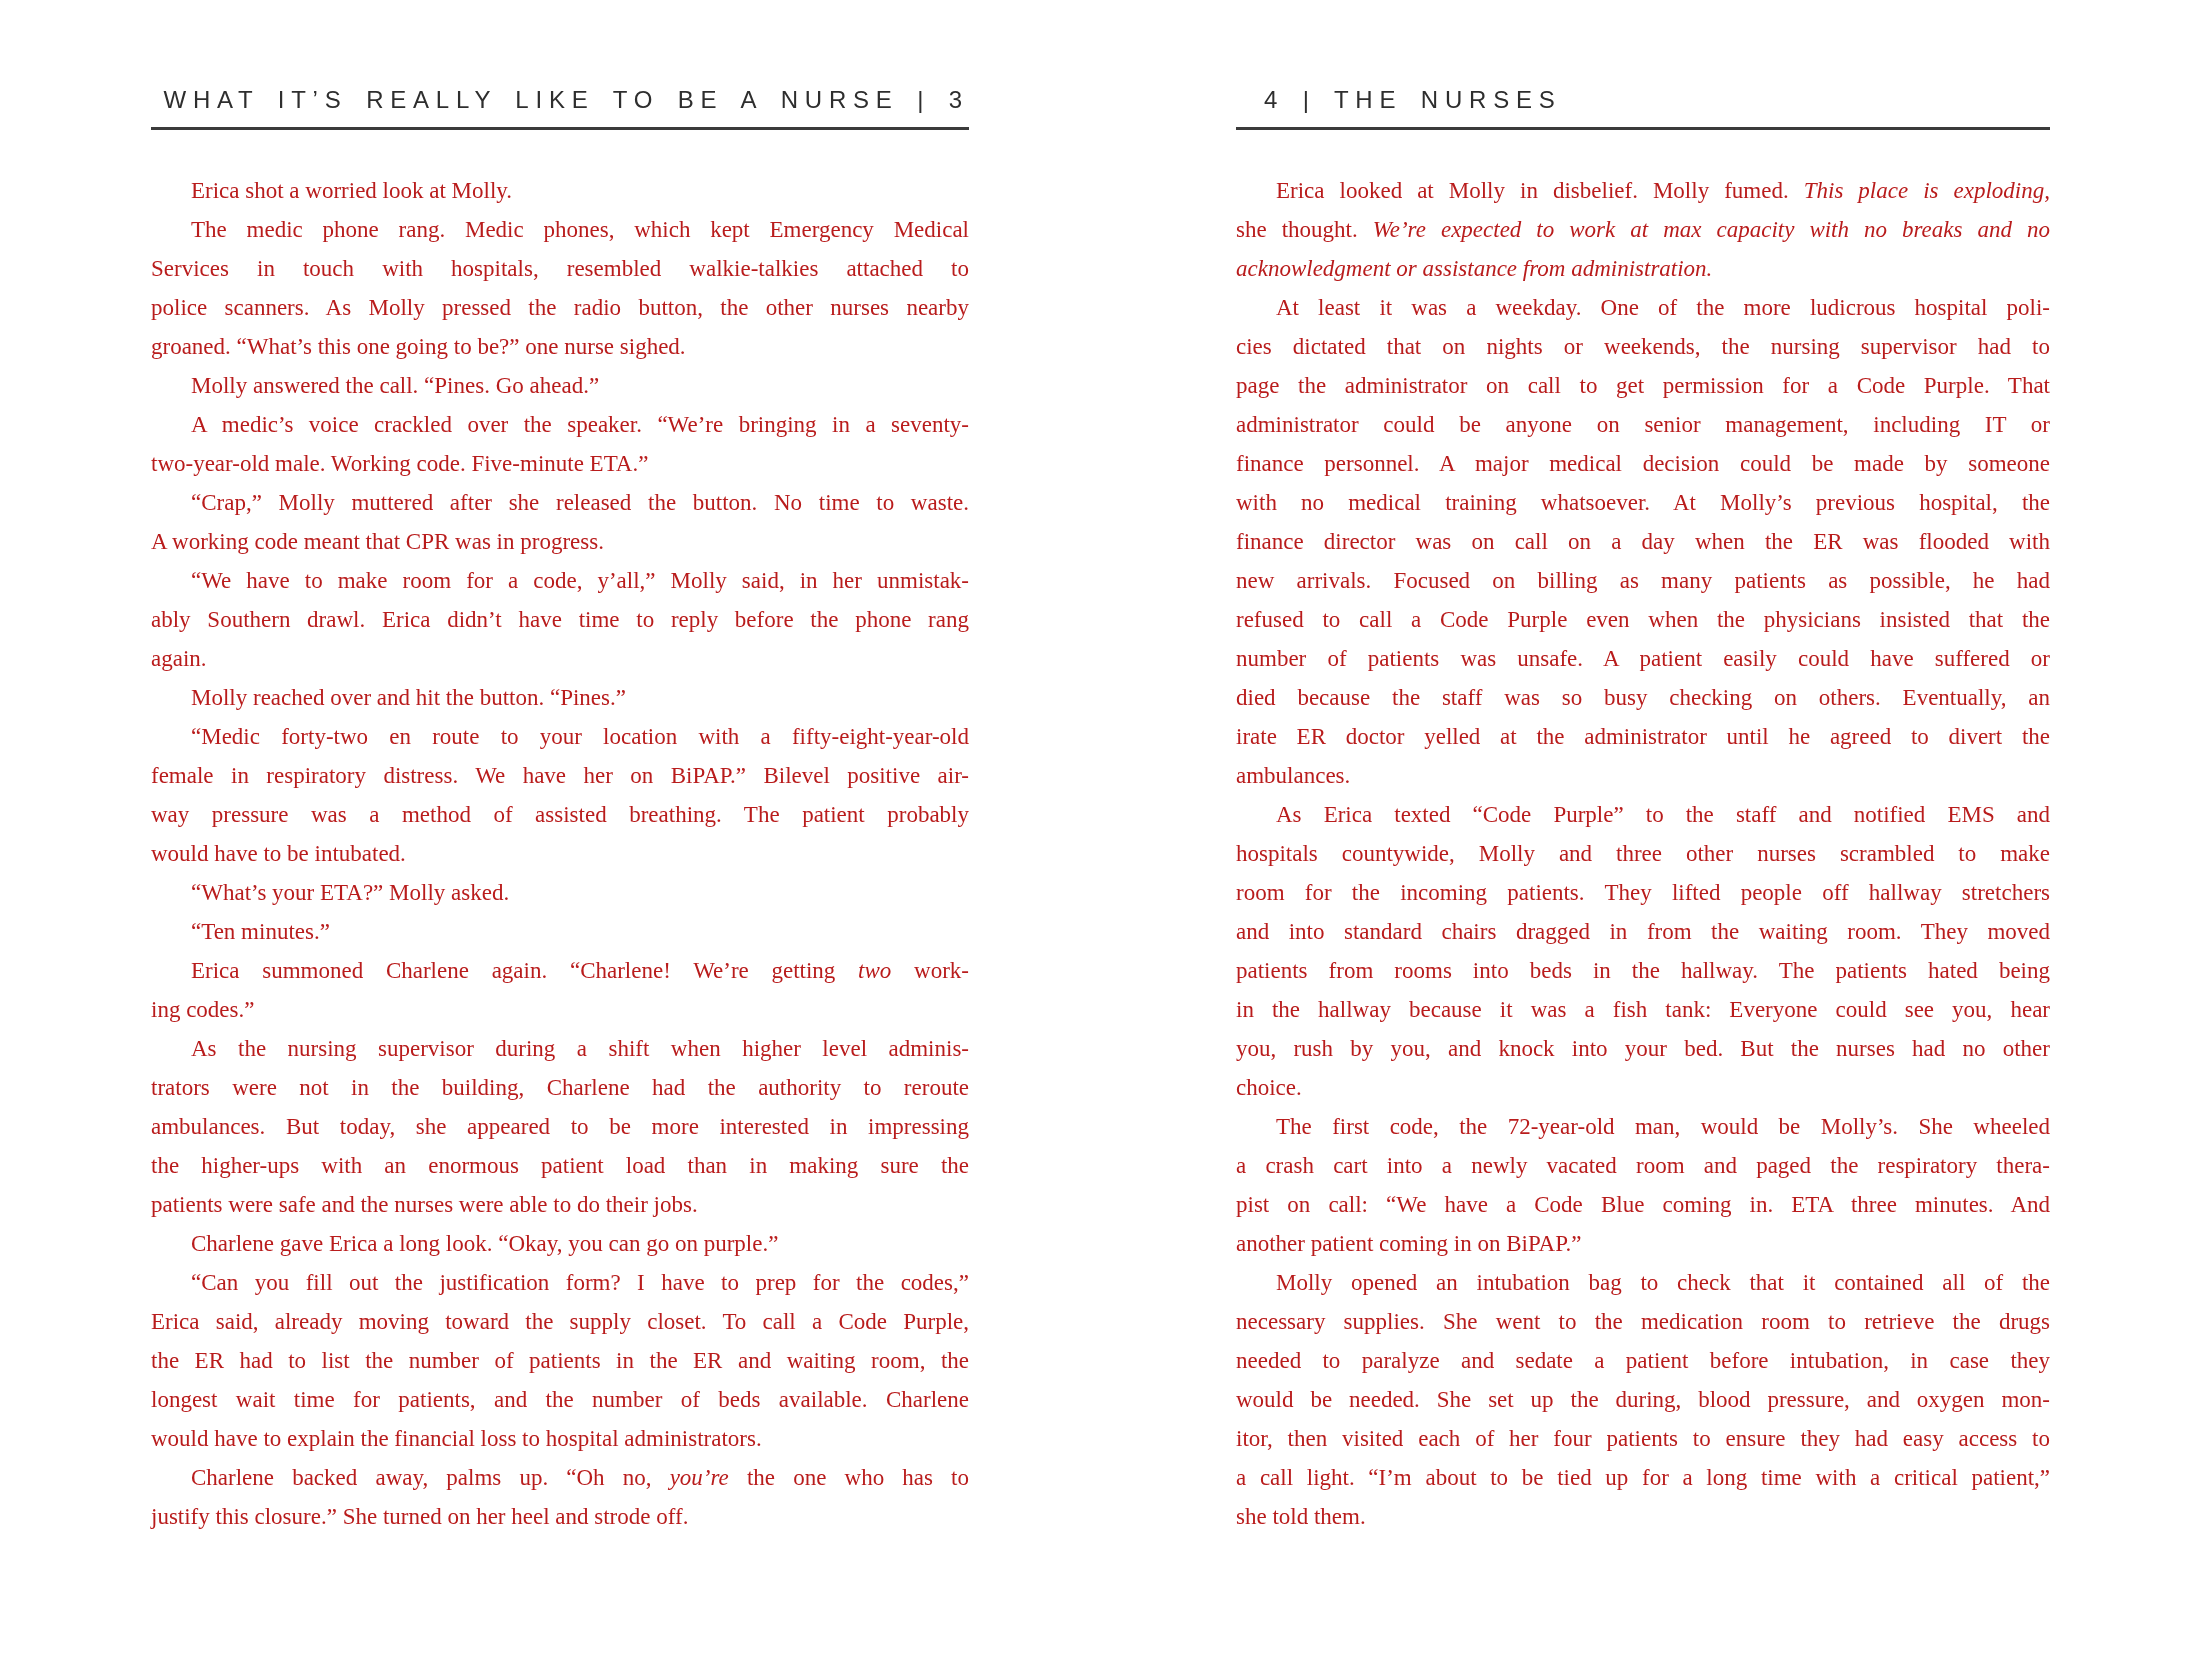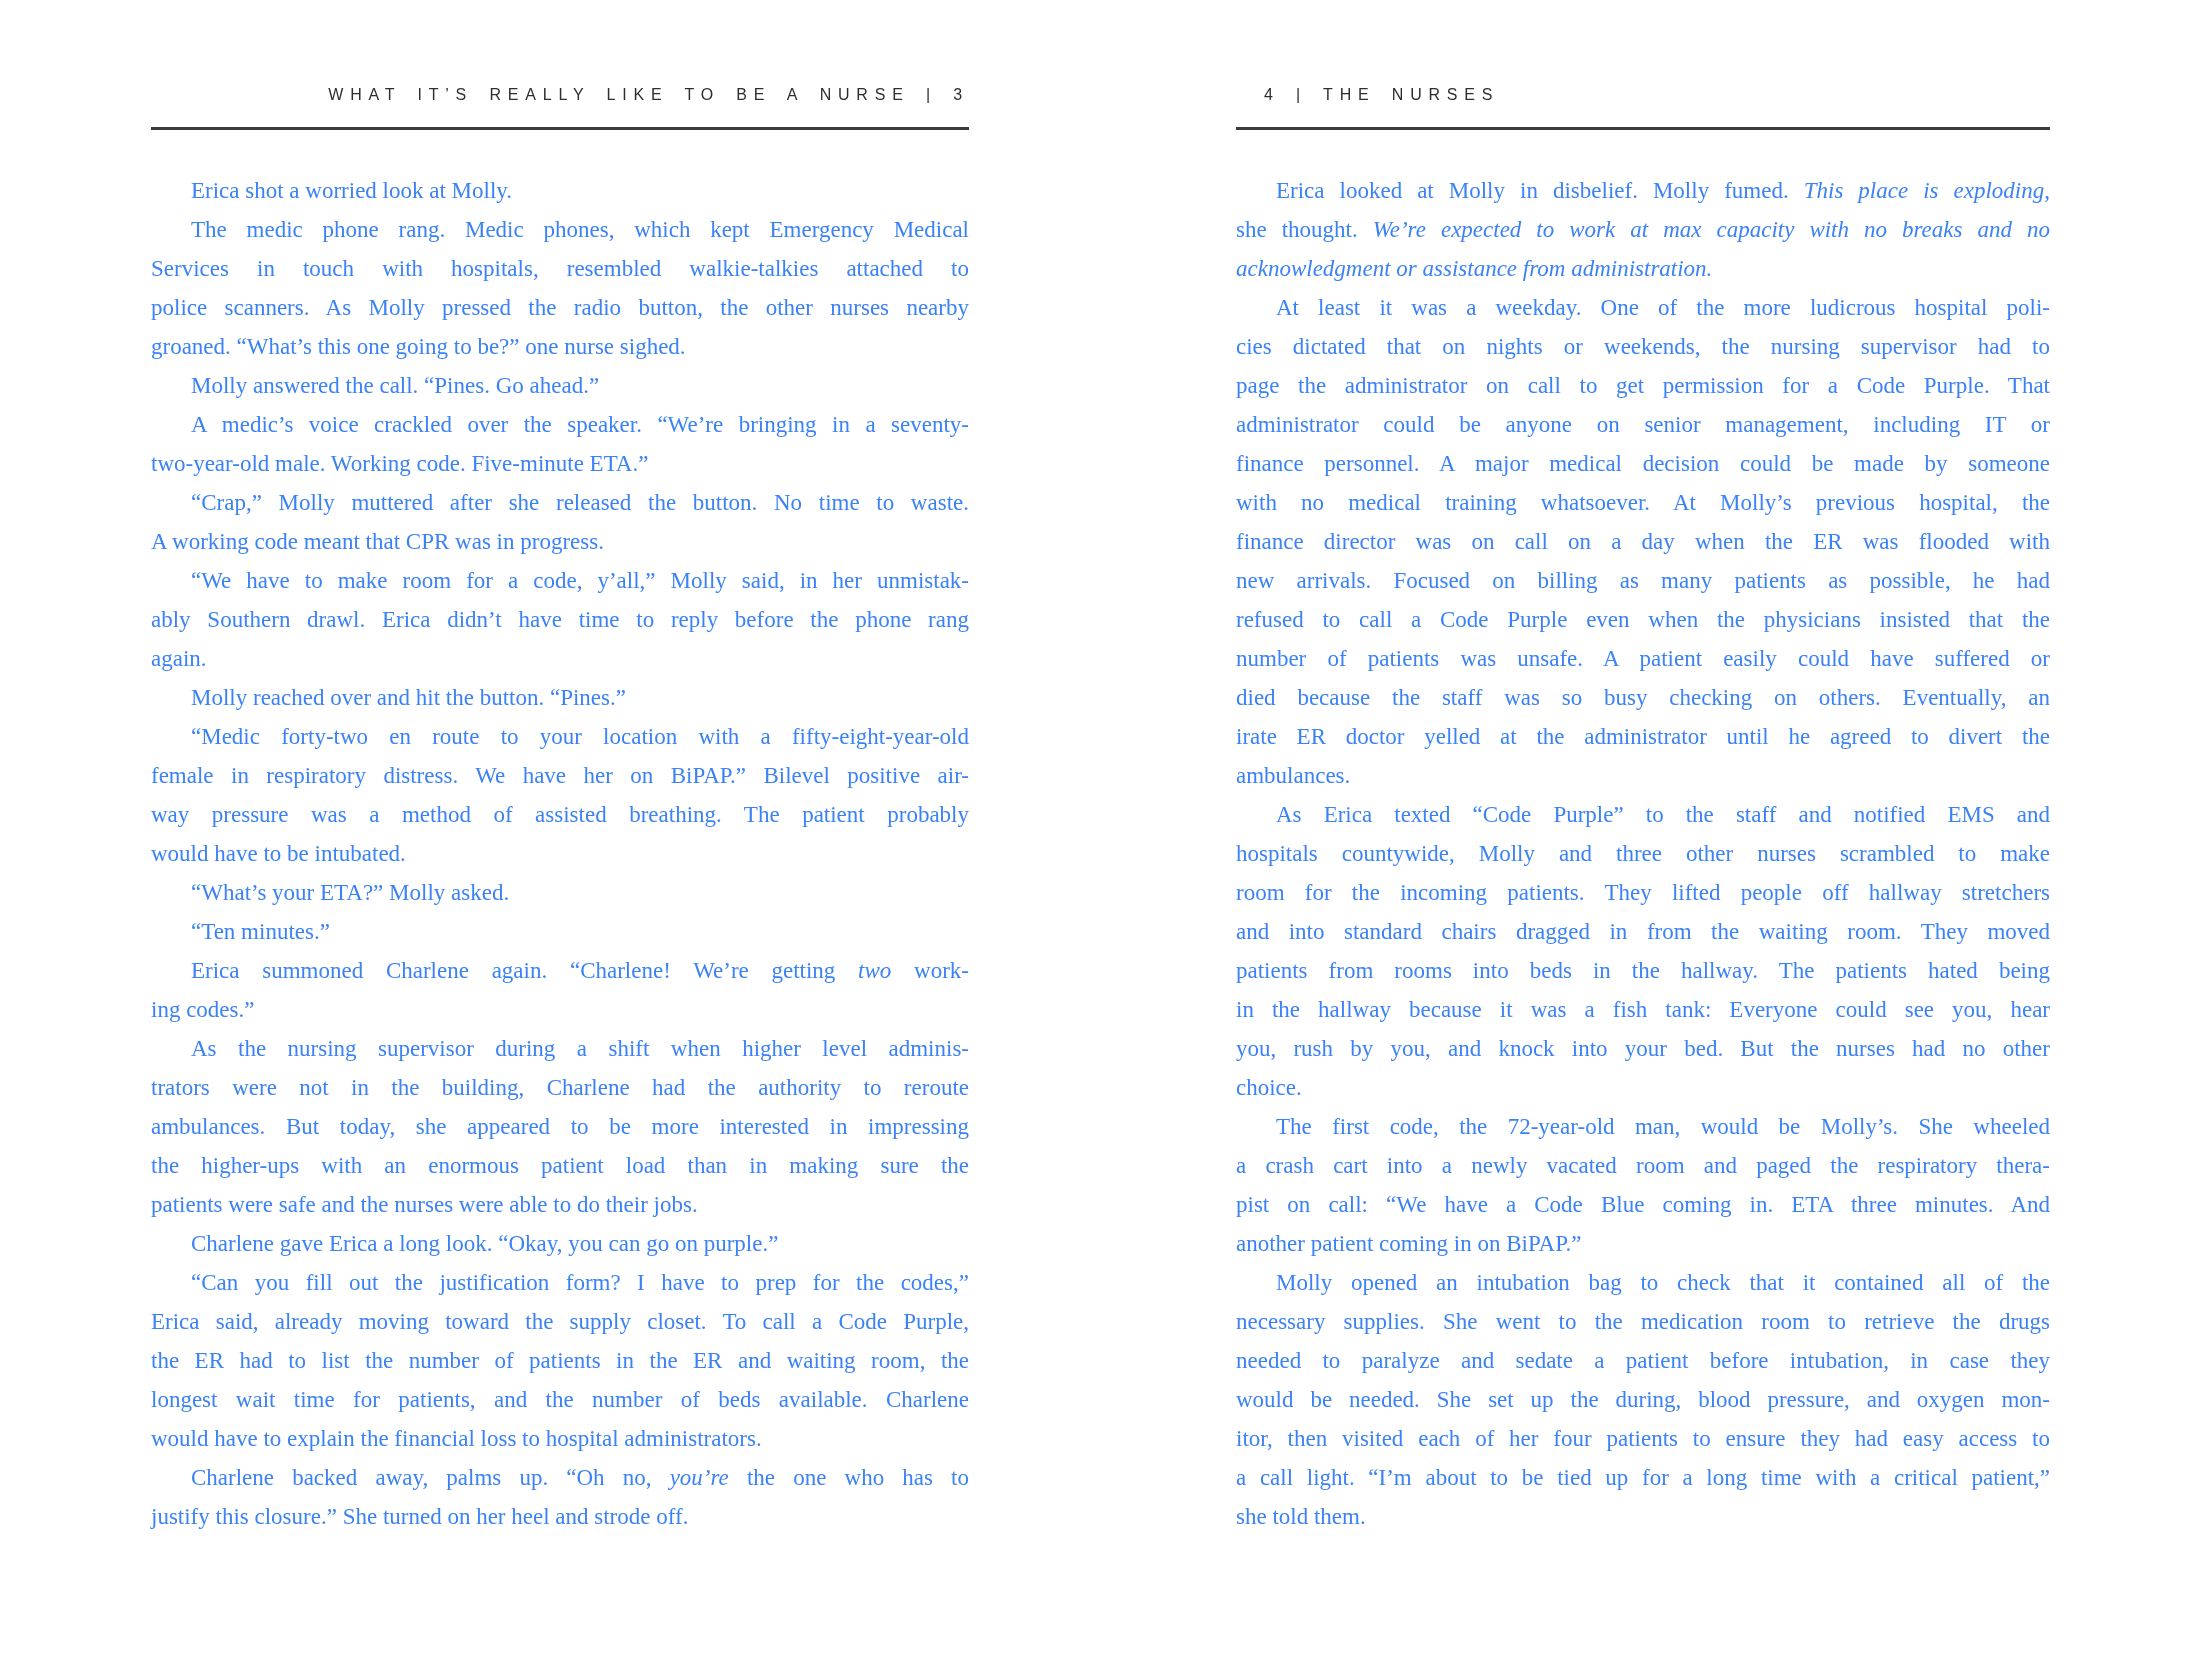--- a/index.html
+++ b/index.html
@@ -22,21 +22,21 @@
     height: 100%;
   }
   .page-left  { left: 151px;  width: 818px; }
   .page-right { left: 1236px; width: 814px; }
 
   .running-head {
     position: absolute;
     top: 86px;
     width: 100%;
     font-family: "Liberation Sans", sans-serif;
-    font-size: 16px;
+    font-size: 24px;
     font-weight: 400;
     letter-spacing: 6.8px;
     word-spacing: 5.1px;
     color: #2e2e2e;
     white-space: nowrap;
   }
   .running-head.align-right { text-align: right; }
   .running-head.align-left  { text-align: left; margin-left: 28px; }
 
   .head-rule {
@@ -49,21 +49,21 @@
   }
 
   .body-text {
     position: absolute;
     top: 171px;
     left: 0;
     width: 100%;
     font-family: "Liberation Serif", "DejaVu Serif", serif;
     font-size: 23px;
     line-height: 39px;
-    color: #3b82f6;
+    color: #b91c1c;
   }
   .line {
     text-align: justify;
     text-align-last: justify;
     text-justify: inter-word;
     white-space: normal;
   }
   .line.last {
     text-align: left;
     text-align-last: left;

